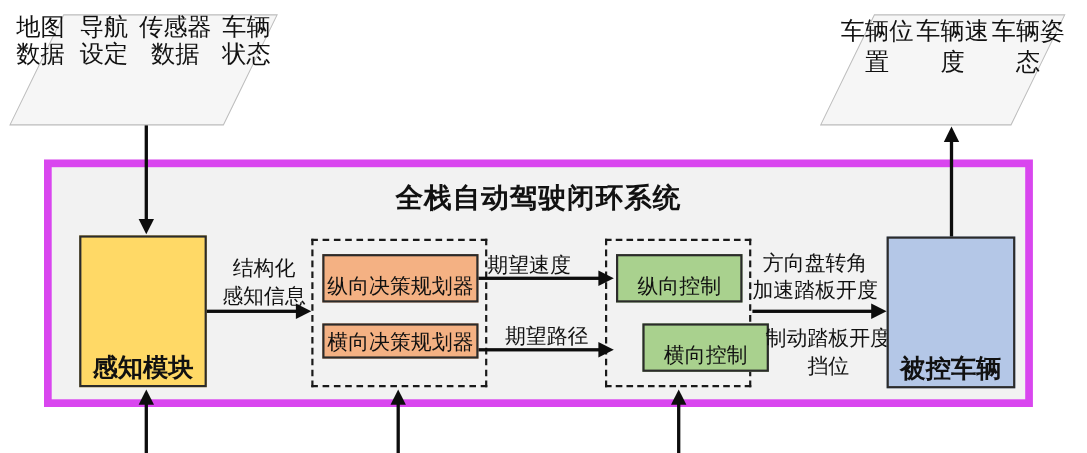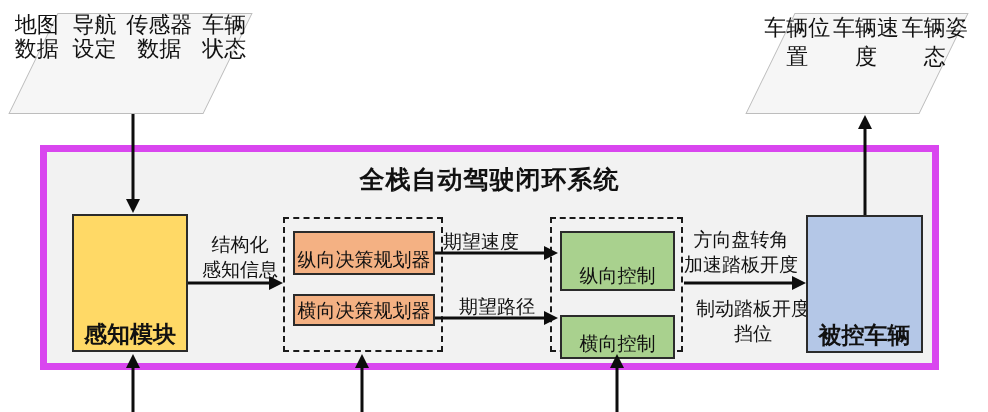--- a/index.html
+++ b/index.html
@@ -93,24 +93,24 @@
     <span>纵向决策规划器</span>
   </div>
   <div class="box box-sm" style="left: 293px; top: 294px; width: 142px; height: 32px; background: rgb(244, 177, 131);">
     <span>横向决策规划器</span>
   </div>
 
   <div class="lbl" style="left:431px;top:229px;width:100px;">期望速度</div>
   <div class="lbl" style="left:447px;top:294px;width:100px;">期望路径</div>
 
   <div class="dashed" style="left:550px;top:217px;width:133px;height:135px;"></div>
-  <div class="box box-sm" style="left: 560px; top: 231px; width: 115px; height: 60px; background: rgb(169, 209, 142);">
+  <div class="box box-sm" style="left: 560px; top: 231px; width: 115px; height: 44px; background: rgb(169, 209, 142);">
     <span>纵向控制</span>
   </div>
-  <div class="box box-sm" style="left: 560px; top: 294px; width: 115px; height: 44px; background: rgb(169, 209, 142); margin-top: 21px;">
+  <div class="box box-sm" style="left: 584px; top: 294px; width: 115px; height: 44px; background: rgb(169, 209, 142);">
     <span>横向控制</span>
   </div>
 
   <div class="lbl" style="left:680px;top:227px;width:122px;">
     <div>方向盘转角</div>
     <div>加速踏板开度</div>
   </div>
   <div class="lbl" style="left:680px;top:296px;width:122px;margin-left:12px;">
     <div>制动踏板开度</div>
     <div>挡位</div>

